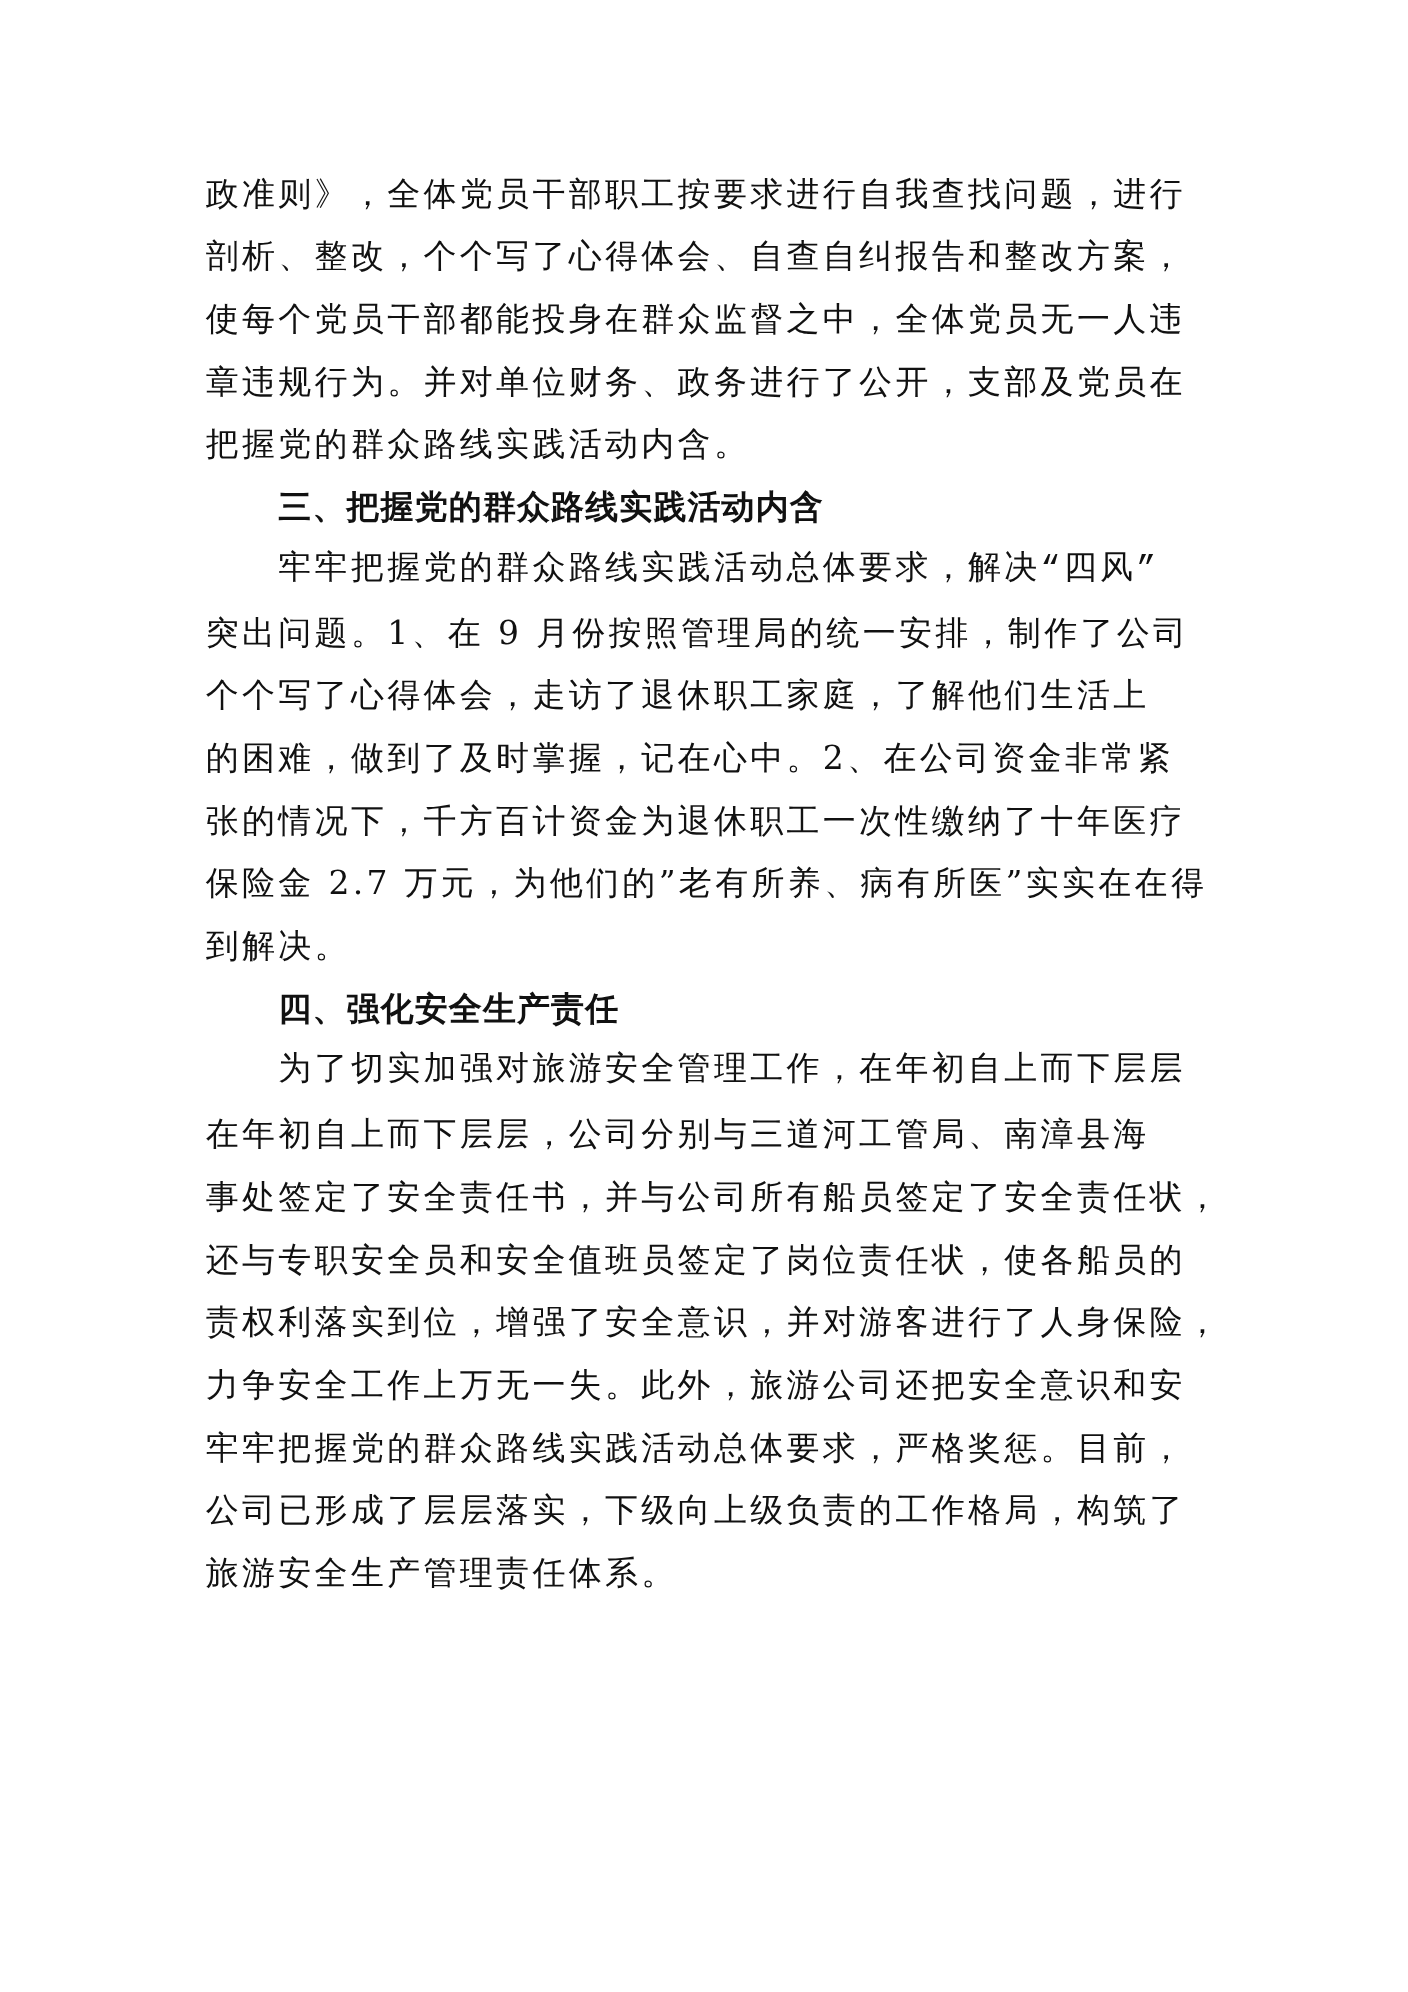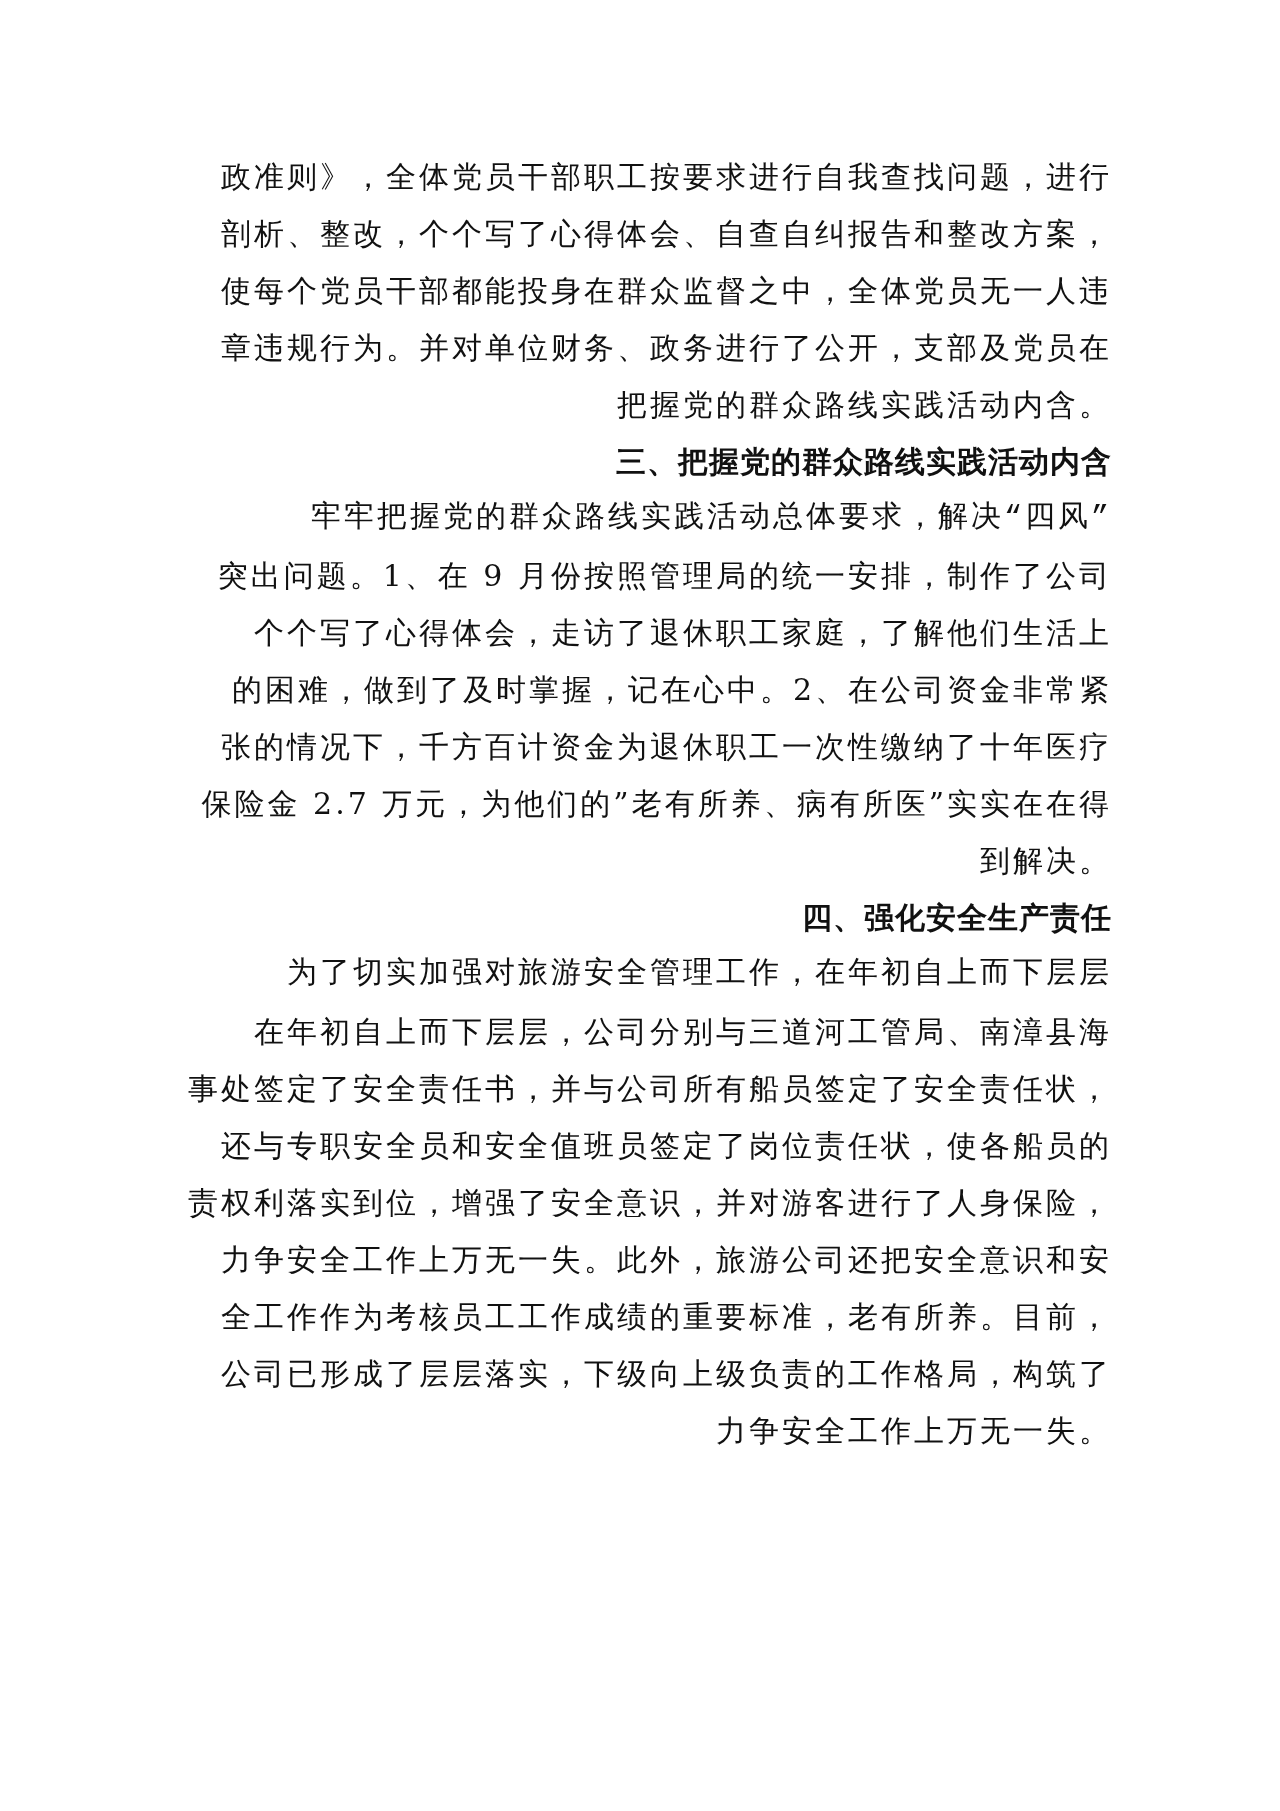--- a/index.html
+++ b/index.html
@@ -1,18 +1,18 @@
 <!DOCTYPE html>
 <html><head>
   <meta charset="utf-8">
   <style>
     html, body { margin: 0; padding: 0; background: #ffffff; }
     body { width: 1280px; height: 1811px; position: relative; overflow: hidden; }
     .page {
-      position: absolute; left: 0; top: 0; width: 1036px; height: 1811px; background: #ffffff; text-align: right;
+      position: absolute; left: 0; top: 0; width: 1036px; height: 1811px; background: #ffffff;
     }
     .content {
       position: absolute; left: 187px; top: 148px; width: 925px;
       font-family: "DejaVu Serif", "Liberation Serif", serif;
       color: #111111;
     }
     .line {
       height: 57px; line-height: 57px; font-size: 30px;
       white-space: nowrap; letter-spacing: 3px;
     }
@@ -50,19 +50,19 @@
 
     <div class="line indent heading">四、强化安全生产责任</div>
 
     <div>
       <div class="line indent">为了切实加强对旅游安全管理工作，在年初自上而下层层</div>
       <div class="line">在年初自上而下层层，公司分别与三道河工管局、南漳县海</div>
       <div class="line">事处签定了安全责任书，并与公司所有船员签定了安全责任状，</div>
       <div class="line">还与专职安全员和安全值班员签定了岗位责任状，使各船员的</div>
       <div class="line">责权利落实到位，增强了安全意识，并对游客进行了人身保险，</div>
       <div class="line">力争安全工作上万无一失。此外，旅游公司还把安全意识和安</div>
-      <div class="line">全工作作为考核员工工作成绩的重要标准，老有所养。目前，</div>
+      <div class="line">牢牢把握党的群众路线实践活动总体要求，严格奖惩。目前，</div>
       <div class="line">公司已形成了层层落实，下级向上级负责的工作格局，构筑了</div>
-      <div class="line">力争安全工作上万无一失。</div>
+      <div class="line">旅游安全生产管理责任体系。</div>
     </div>
 
   </div>
 </div>
 
 </body></html>

